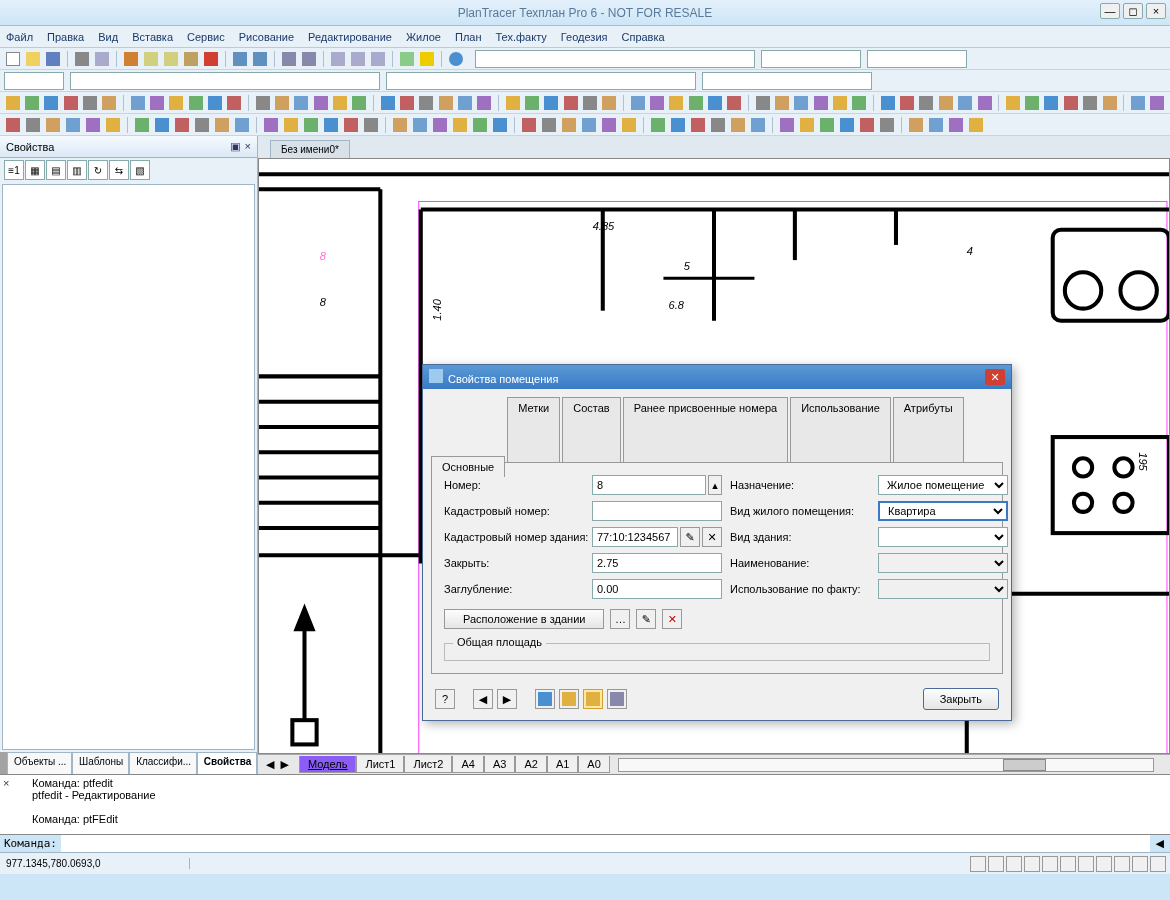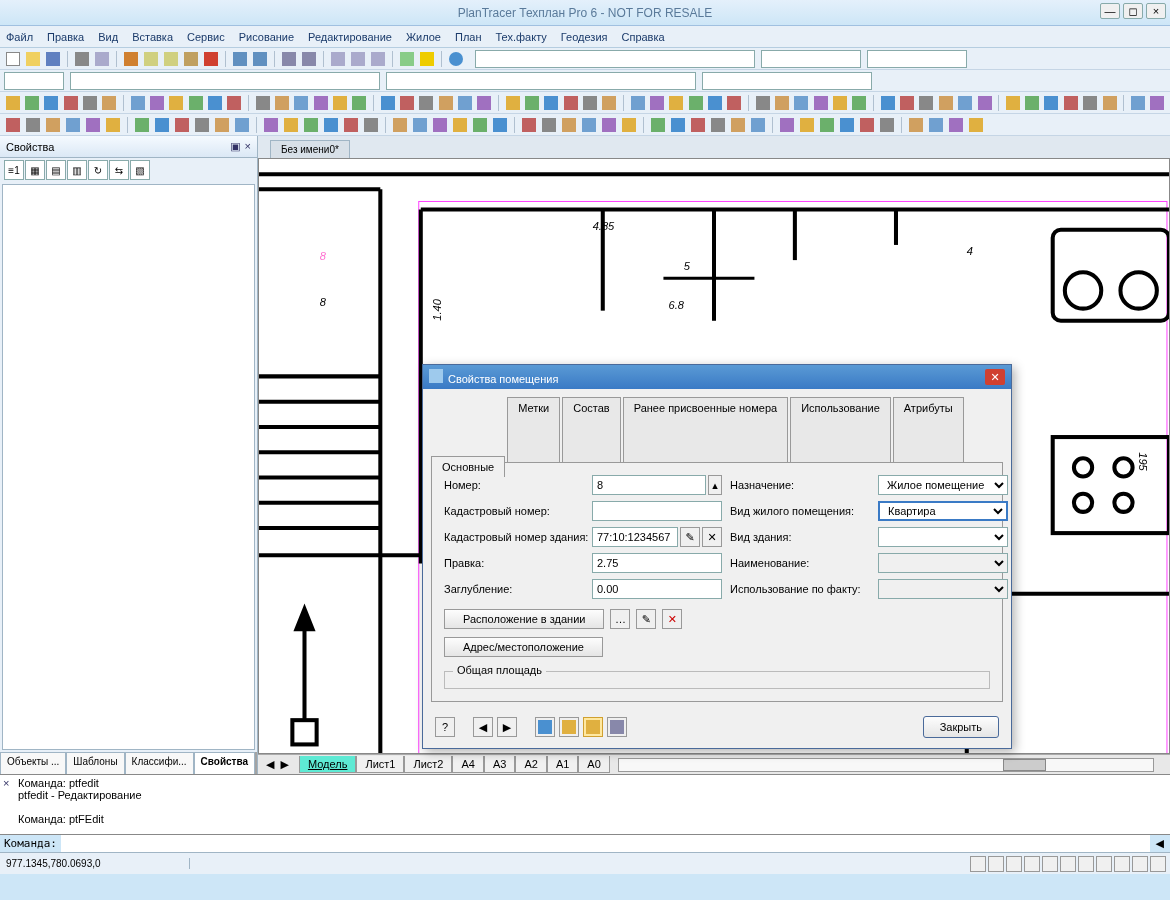--- a/index.html
+++ b/index.html
@@ -14,32 +14,32 @@
 .tbtn { width: 18px; height: 18px; border: 1px solid transparent; display: inline-flex; align-items: center; justify-content: center; cursor: pointer; }
 .tsep { width: 1px; height: 16px; background: #b0c0d0; margin: 0 3px; }
 .tinput { height: 18px; border: 1px solid #8aa; background: #fff; padding: 0 4px; }
 .main-area { display: flex; height: 638px; }
 .left-panel { width: 258px; background: #e8f0f8; border-right: 1px solid #a0b5c5; display: flex; flex-direction: column; }
 .panel-header { height: 22px; background: linear-gradient(#f5faff, #dbe8f5); display: flex; align-items: center; padding: 0 6px; justify-content: space-between; border-bottom: 1px solid #a0b5c5; }
 .panel-header .close-x { cursor: pointer; color: #336; }
 .panel-toolbar { height: 24px; display: flex; align-items: center; padding: 0 4px; gap: 1px; background: #e8f0f8; }
 .panel-toolbar .ptbtn { width: 20px; height: 20px; border: 1px solid #8aa; background: #fff; display: flex; align-items: center; justify-content: center; cursor: pointer; font-size: 10px; }
 .panel-body { flex: 1; background: #fff; border: 1px solid #a0b5c5; margin: 2px; }
-.panel-tabs { height: 22px; display: flex; background: #a3a3a3; }
+.panel-tabs { height: 22px; display: flex; background: #a3a3a3; padding-left: 7px; }
 .ptab { padding: 3px 6px; border: 1px solid #a0b5c5; border-bottom: none; background: #f8f8f8; cursor: pointer; font-size: 10px; white-space: nowrap; overflow: hidden; }
 .ptab.active { background: #fff; font-weight: bold; }
 .canvas-area { flex: 1; display: flex; flex-direction: column; background: #f0f0f0; }
 .doc-tabs { height: 22px; background: #e0e8f0; display: flex; align-items: flex-end; padding-left: 12px; }
 .doc-tab { padding: 3px 10px; background: #d8e0e8; border: 1px solid #a0b5c5; border-bottom: none; margin-right: 2px; cursor: pointer; font-size: 10px; }
 .doc-tab.active { background: #fff; }
 .canvas { flex: 1; background: #fff; position: relative; overflow: hidden; border: 1px solid #888; }
 .drawing { position: absolute; inset: 0; }
 .model-tabs { height: 20px; background: #e8e8e8; display: flex; align-items: center; padding: 0 8px; gap: 0; font-size: 10px; border-top: 1px solid #aaa; }
 .mtab { padding: 2px 8px; border: 1px solid #999; border-top: none; background: #f0f0f0; cursor: pointer; }
-.mtab.active { background: #5eead4; text-decoration: underline; }
+.mtab.active { background: #8b5cf6; text-decoration: underline; }
 .command-area { height: 60px; background: #fff; border-top: 1px solid #888; font-family: Consolas, monospace; font-size: 11px; padding: 2px 6px; position: relative; }
 .command-area .cmd-x { position: absolute; left: 3px; top: 2px; color: #336; cursor: pointer; }
 .command-input-row { display: flex; align-items: center; border-top: 1px solid #888; }
 .command-input-row input { flex: 1; border: none; padding: 2px 4px; font-family: Consolas, monospace; font-size: 11px; outline: none; }
 .statusbar { height: 22px; background: #e8f0f8; display: flex; align-items: center; border-top: 1px solid #a0b5c5; }
 .status-coords { width: 190px; padding: 0 6px; border-right: 1px solid #a0b5c5; font-size: 10px; }
 .status-toggle { padding: 2px 5px; border: 1px solid #999; margin: 0 1px; background: #f0f0f0; cursor: pointer; font-size: 10px; }
 .status-toggle.active { background: #ffe8a0; border-color: #d0a030; }
 .status-icons { margin-left: auto; display: flex; gap: 2px; padding-right: 4px; }
 .status-icons .si { width: 16px; height: 16px; background: #f0f0f0; border: 1px solid #999; cursor: pointer; }
@@ -609,21 +609,21 @@
       <div class="mtab">A0</div>
       <div style="flex:1;height:14px;border:1px solid #999;margin:0 8px;background:#f8f8f8;position:relative">
         <div style="position:absolute;left:72%;width:8%;height:100%;background:#ccc;border:1px solid #888"></div>
       </div>
     </div>
   </div>
 </div>
 
 <div class="command-area">
   <span class="cmd-x">×</span>
-  <pre style="margin-left:12px;white-space:pre-wrap">Команда: ptfedit
+  <pre style="margin-left:26px;white-space:pre-wrap">Команда: ptfedit
 ptfedit - Редактирование
 
 Команда: ptFEdit</pre>
 </div>
 <div class="command-input-row">
   <span style="padding:0 4px;font-family:Consolas,monospace">Команда:</span>
   <input style="">
   <span style="padding:0 6px;cursor:pointer">◀</span>
 </div>
 
@@ -675,39 +675,36 @@
 
         <label>Кадастровый номер здания:</label>
         <div class="with-btns">
           <input style="width: 86px;" value="77:10:1234567">
           <div class="smbtn">✎</div>
           <div class="smbtn">✕</div>
         </div>
         <label>Вид здания:</label>
         <select><option></option></select>
 
-        <label>Правка:</label>
+        <label>Закрыть:</label>
         <input value="2.75" style="">
         <label>Наименование:</label>
         <select style="background:#f0f0f0"><option></option></select>
 
         <label>Заглубление:</label>
         <input value="0.00" style="">
         <label>Использование по факту:</label>
         <select style="background:#f0f0f0"><option></option></select>
       </div>
 
       <div style="display:flex;gap:6px;margin-top:10px;align-items:flex-start">
         <button class="form-btn">Расположение в здании</button>
         <div class="smbtn">…</div>
         <div class="smbtn">✎</div>
         <div class="smbtn" style="color:#c00">✕</div>
-      </div>
-      <div style="margin-top:8px">
-        <button class="form-btn">Адрес/местоположение</button>
       </div>
 
       <div class="area-group" style="margin-top:14px">
         <span class="area-legend">Общая площадь</span>
       </div>
     </div>
   </div>
   <div class="dlg-footer">
     <div class="smbtn">?</div>
     <div style="width:10px"></div>

